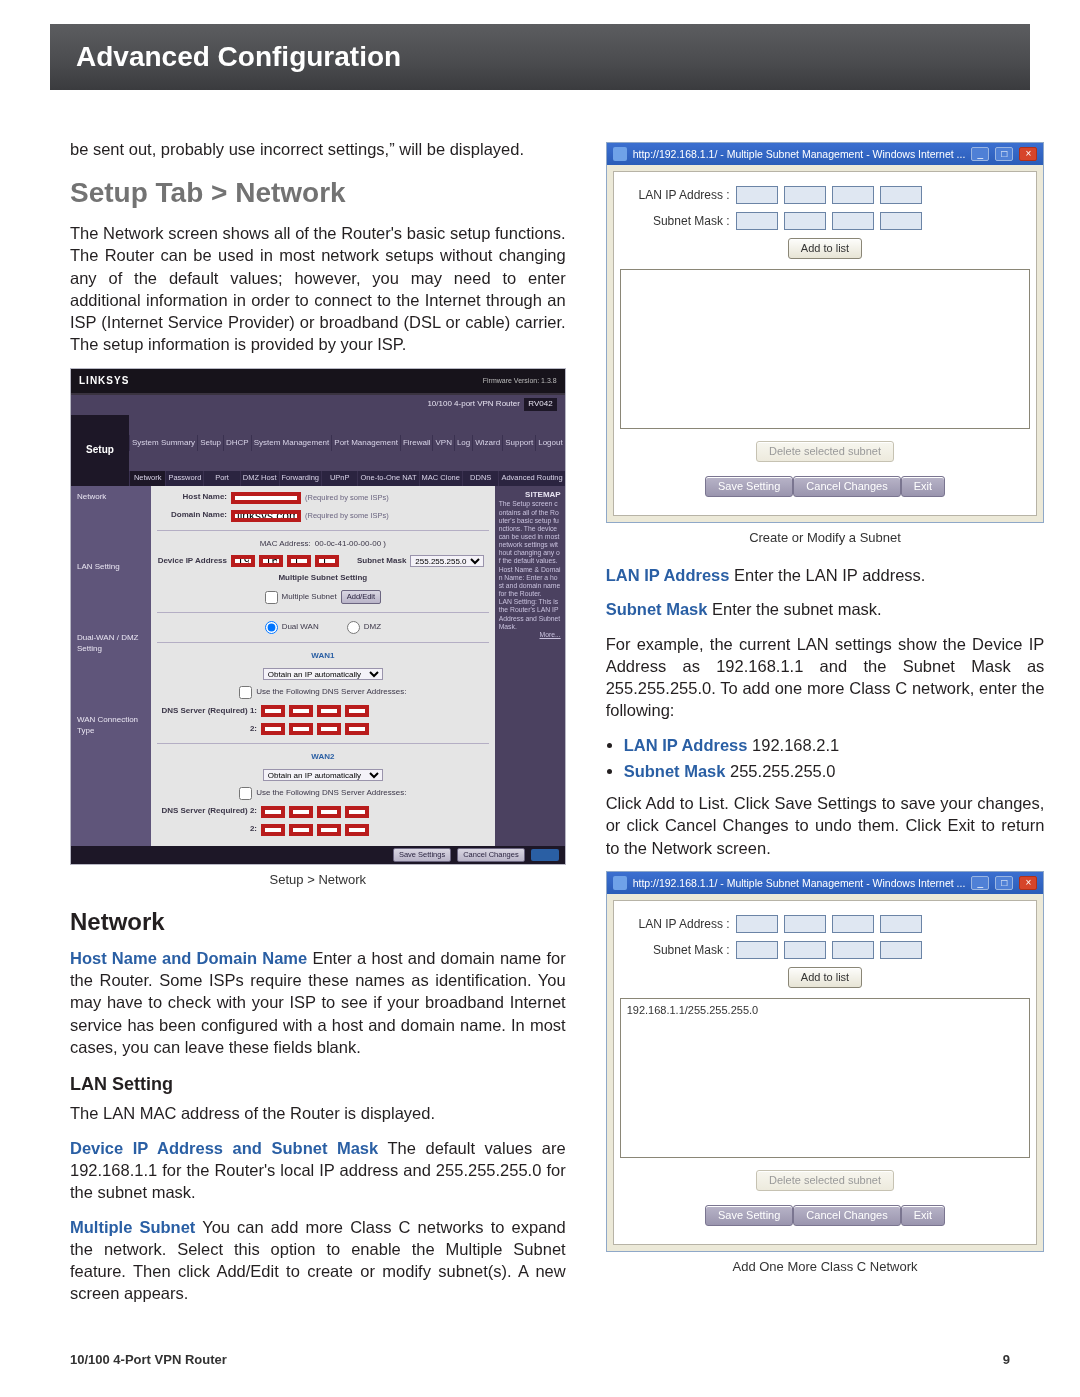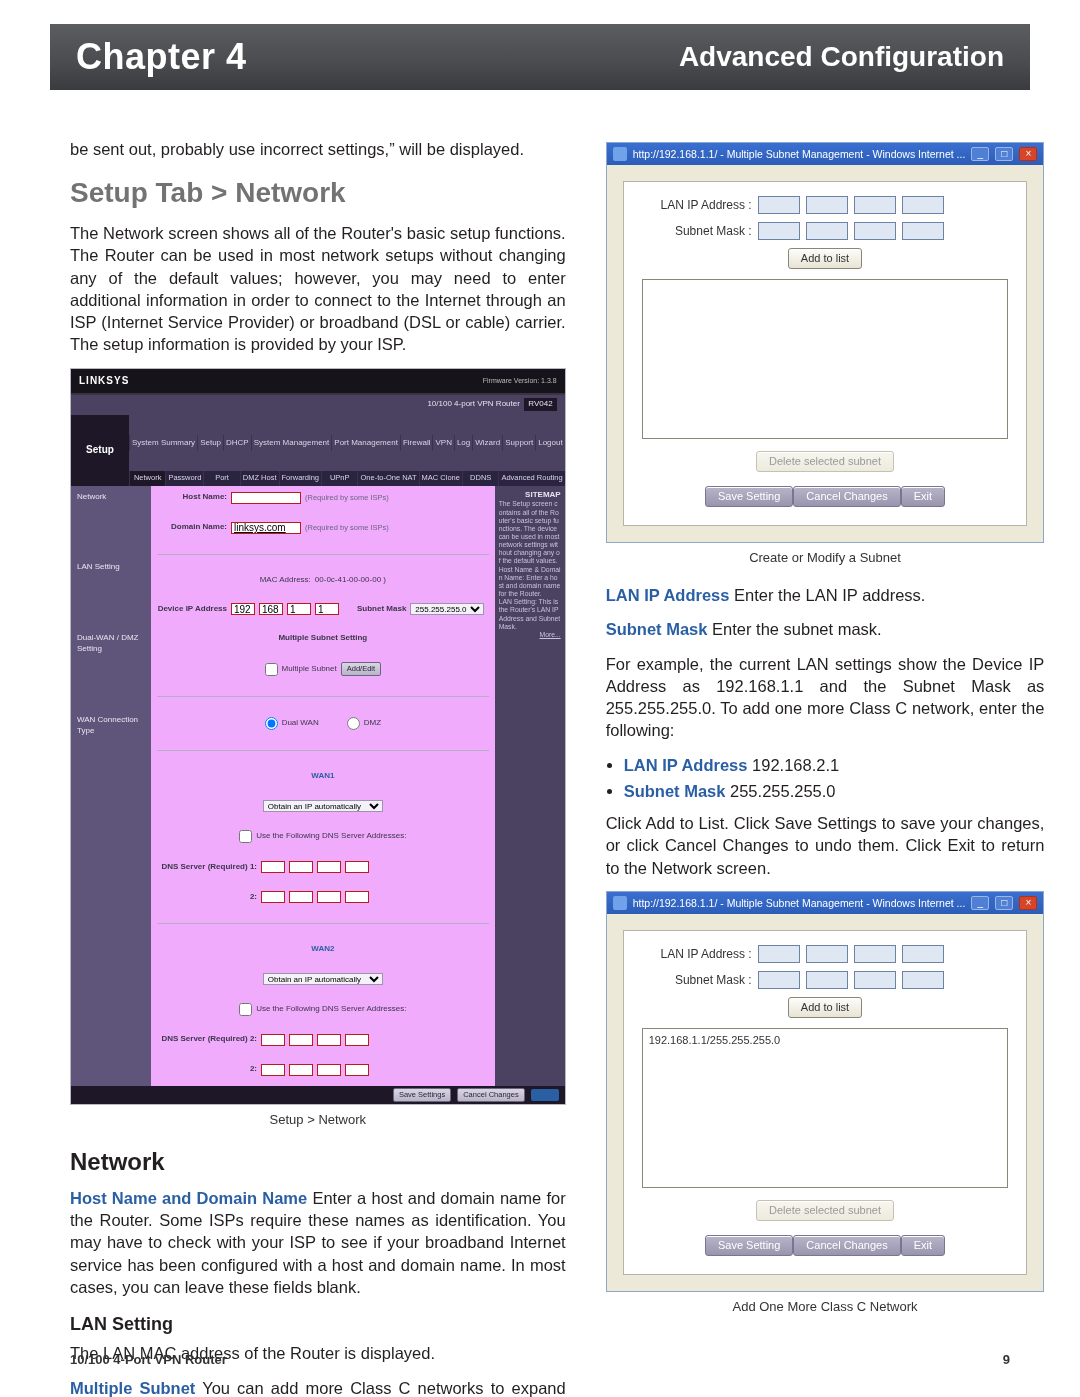--- a/index.html
+++ b/index.html
@@ -100,27 +100,27 @@
   .router-tabs .row2 .t { background:#2b2440; padding:2px 2px; font-size:7.5px;}
   .router-tabs .row2 .t.active { background:#1d1727; }
   .router-body {
     display:flex; background:#5f557a;
   }
   .router-left-labels {
     width:80px; color:#e9e5f2; font-size:8px; padding:6px 4px 0 6px;
   }
   .router-left-labels div { margin-bottom: 60px; }
   .router-center {
-    flex:1; background:#f0abfc; color:#3b3648; padding:6px 6px 10px 6px;
-    display:flex; flex-direction:column; gap:18px;
+    flex:1; background:#e5e5e5; color:#3b3648; padding:6px 6px 10px 6px;
+    display:flex; flex-direction:column; gap:6px;
   }
   .rc-row { display:flex; align-items:center; gap:4px; font-size:8px;}
   .rc-row .lbl { width:70px; text-align:right; font-weight:700; color:#3b3648;}
   .rc-row input[type=text]{
-    height:12px; border:1px solid #b91c1c; background:#fff; font-size:10px; padding:0 2px;text-decoration:underline;
+    height:12px; border:4px solid #b91c1c; background:#fff; font-size:12px; padding:0 2px;
   }
   .rc-note { font-size:7.5px; color:#6b6580; }
   .rc-hr { height:1px; background:#b4aec4; margin:2px 0;}
   .rc-center-title { text-align:center; font-weight:700; color:#2a5fa4; font-size:8px;}
   .rc-ip input{ width:24px; }
   .rc-sel { height:12px; border:1px solid #9a94ac; background:#f4f2f8; font-size:8px;}
   .rc-chk { display:flex; gap:4px; align-items:center; font-size:8px; justify-content:center;}
   .router-right {
     width:70px; background:#4b4160; color:#c9c2de; font-size:6.8px; padding:4px 4px 6px;
     display:flex; flex-direction:column; gap:0;
@@ -148,21 +148,21 @@
   .popup .titlebar {
     height:22px; background: linear-gradient(#3b6fd0,#2b5db8);
     color:#fff; display:flex; align-items:center; padding:0 6px; gap:6px;
   }
   .popup .titlebar .e-icon { width:14px; height:14px; background:#6fa2e8; border-radius:2px; display:inline-block;}
   .popup .titlebar .ttl { flex:1; font-size:10.5px; white-space:nowrap; overflow:hidden; text-overflow:ellipsis;}
   .popup .winbtn { width:18px; height:14px; border:1px solid #9bb6e2; border-radius:2px; display:inline-flex; align-items:center; justify-content:center; font-size:10px; color:#fff;}
   .popup .winbtn.close { background:#d6452a; border-color:#b23018;}
   .popup .winbtn.min, .popup .winbtn.max { background:#4f80d6;}
   .popup .inner {
-    margin:16px; background:#fff; border:1px solid #b7b3a6; padding:14px 18px 18px;
+    margin:6px; background:#fff; border:1px solid #b7b3a6; padding:14px 6px 18px;
   }
   .popup .fields .fr { display:flex; align-items:center; margin-bottom:8px; gap:6px;}
   .popup .fields .fl { width:110px; text-align:right; color:#333; font-size:12px;}
   .popup .ip4 { display:flex; gap:6px; }
   .popup .ip4 input {
     width:42px; height:18px; border:1px solid #6b84a6; background:#dfe7f2;
   }
   .popup .addbtn-row { text-align:center; margin:8px 0 10px;}
   .popup .xpb {
     display:inline-block; padding:2px 12px; font-size:11px; color:#333;
@@ -180,21 +180,20 @@
   .popup .btnrow { display:flex; justify-content:center; }
   .popup-wrap { position:relative; }
 
 </style>
 </head>
 <body>
 
 <div class="page">
 
   <div class="header-bar">
-    <div class="chapter">Chapter 4</div>
     <div class="section">Advanced Configuration</div>
   </div>
 
   <div class="cols">
 
     <div class="col">
       <p>be sent out, probably use incorrect settings,” will be displayed.</p>
 
       <h2 class="setup">Setup Tab &gt; Network</h2>
       <p><span>The Network screen shows all of the Router's basic setup functions. The Router can be used in most network setups without changing any of the default values; however, you may need to enter additional information in order to connect to the Internet through an ISP (Internet Service Provider) or broadband (DSL or cable) carrier. The setup information is provided by your ISP.</span></p>
@@ -353,20 +352,23 @@
       <div class="caption">Setup &gt; Network</div>
 
       <h3 class="sect">Network</h3>
       <p>
         <span class="bold-blue">Host Name and Domain Name</span><span>  Enter a host and domain name for the Router. Some ISPs require these names as identification. You may have to check with your ISP to see if your broadband Internet service has been configured with a host and domain name. In most cases, you can leave these fields blank.</span>
       </p>
 
       <h4 class="sub">LAN Setting</h4>
       <p>The LAN MAC address of the Router is displayed.</p>
       <p>
+        <span class="bold-blue">Device IP Address and Subnet Mask</span><span>  The default values are 192.168.1.1 for the Router's local IP address and 255.255.255.0 for the subnet mask.</span>
+      </p>
+      <p>
         <span class="bold-blue">Multiple Subnet</span><span>  You can add more Class C networks to expand the network. Select this option to enable the Multiple Subnet feature. Then click Add/Edit to create or modify subnet(s). A new screen appears.</span>
       </p>
     </div>
 
     <div class="col">
 
       <div class="popup-wrap">
         <div class="popup">
           <div class="titlebar">
             <span class="e-icon"></span>

